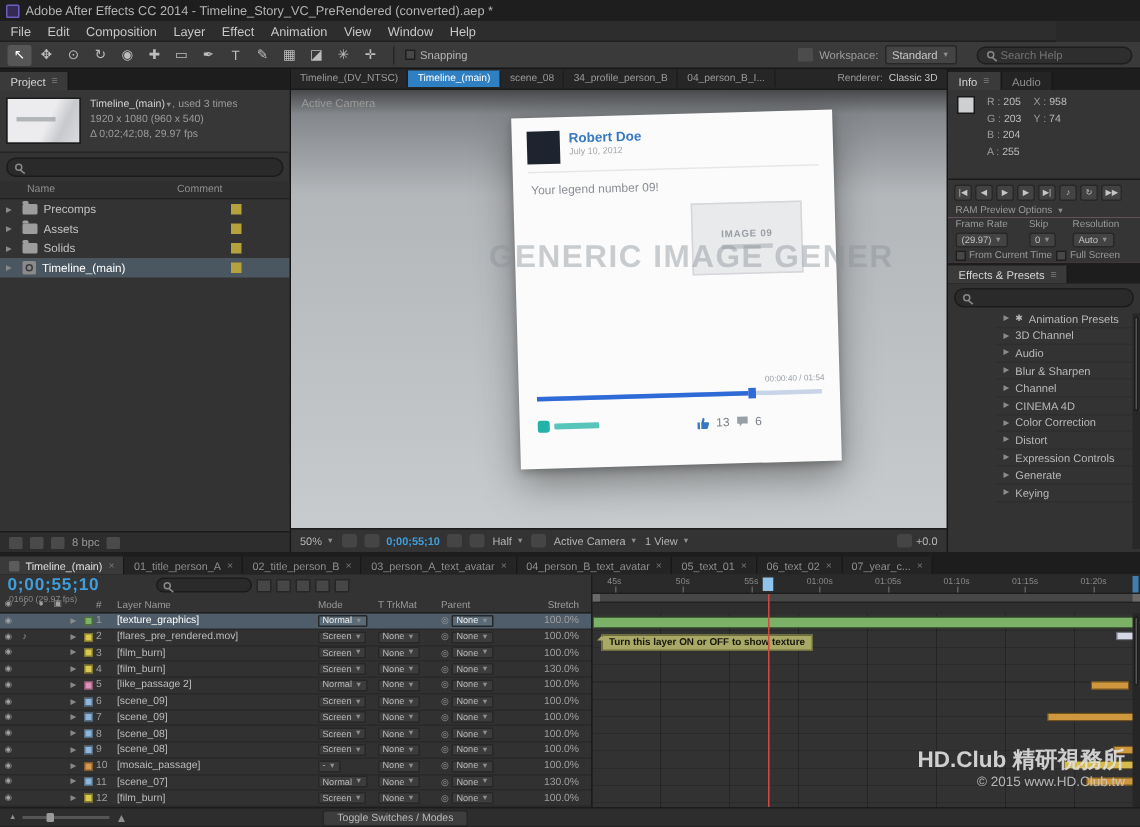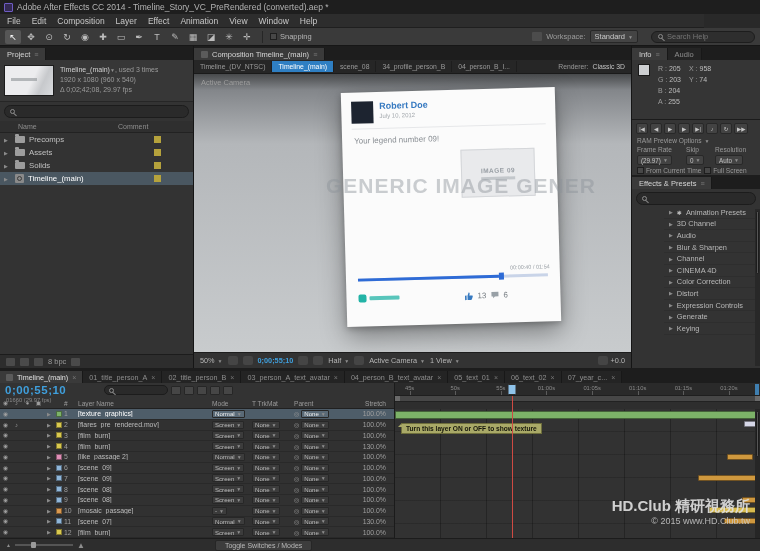--- a/index.html
+++ b/index.html
@@ -286,27 +286,20 @@
       <div class="proj-footer">
         <span class="f-ico"></span>
         <span class="f-ico"></span>
         <span class="f-ico"></span>
         <span>8 bpc</span>
         <span class="f-ico"></span>
       </div>
     </div>
 
     <div class="center-panel">
-      <div class="panel-tabbar">
-        <span class="ptab active">
-          <span class="ticon"></span>
-          <span>Composition Timeline_(main)</span>
-          <span class="pmenu">≡</span>
-        </span>
-      </div>
       <div class="comp-tabbar">
         <span class="ctab">Timeline_(DV_NTSC)</span>
           <span class="ctab active">Timeline_(main)</span>
           <span class="ctab">scene_08</span>
           <span class="ctab">34_profile_person_B</span>
           <span class="ctab">04_person_B_I...</span>
           <span class="renderer">
           <span>Renderer:</span>
           <span class="val">Classic 3D</span>
         </span>

